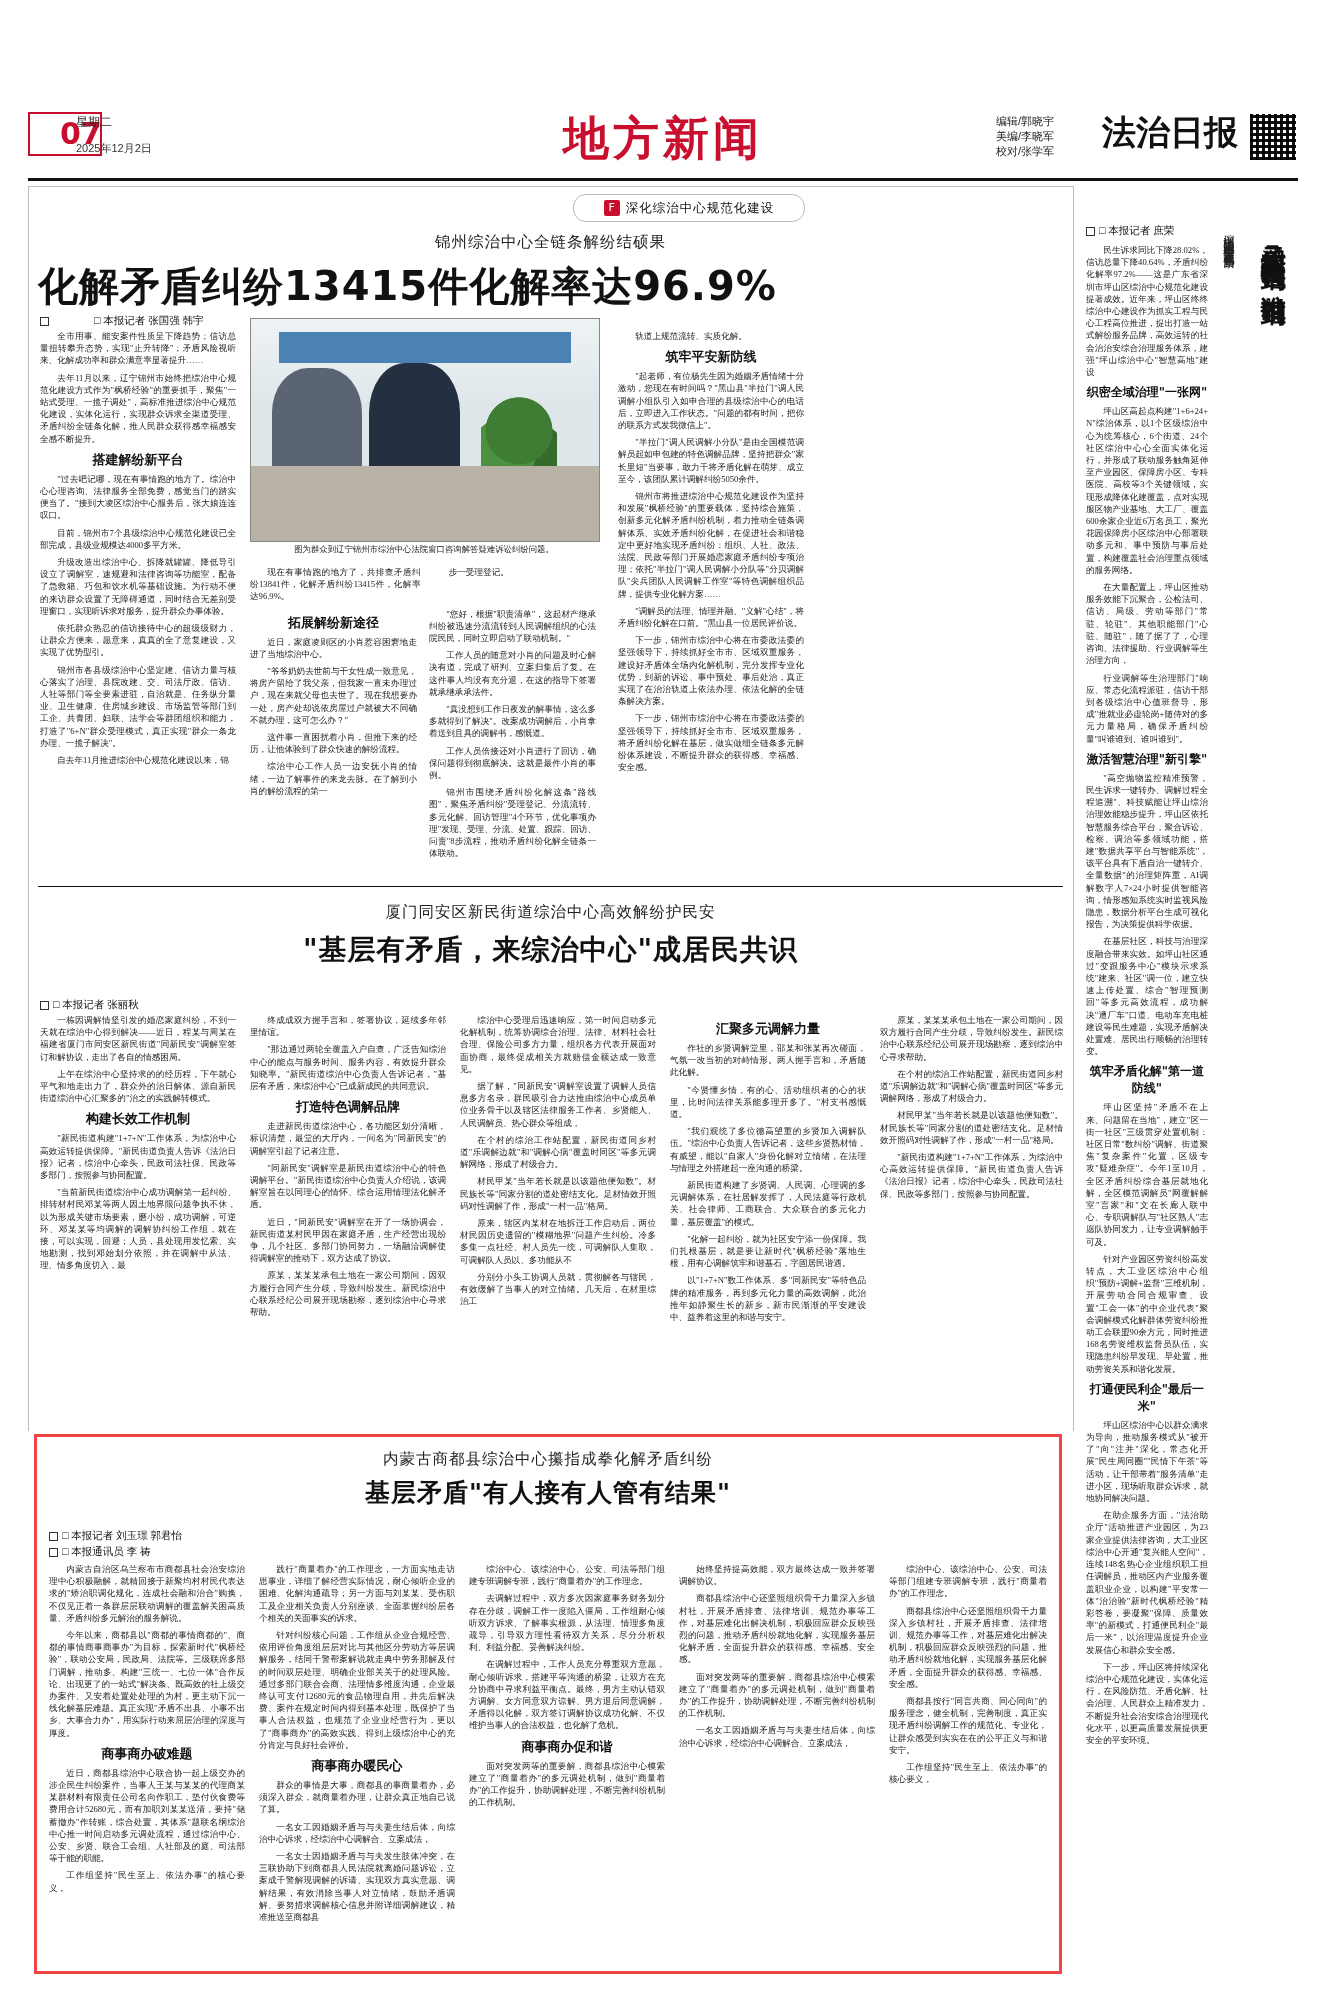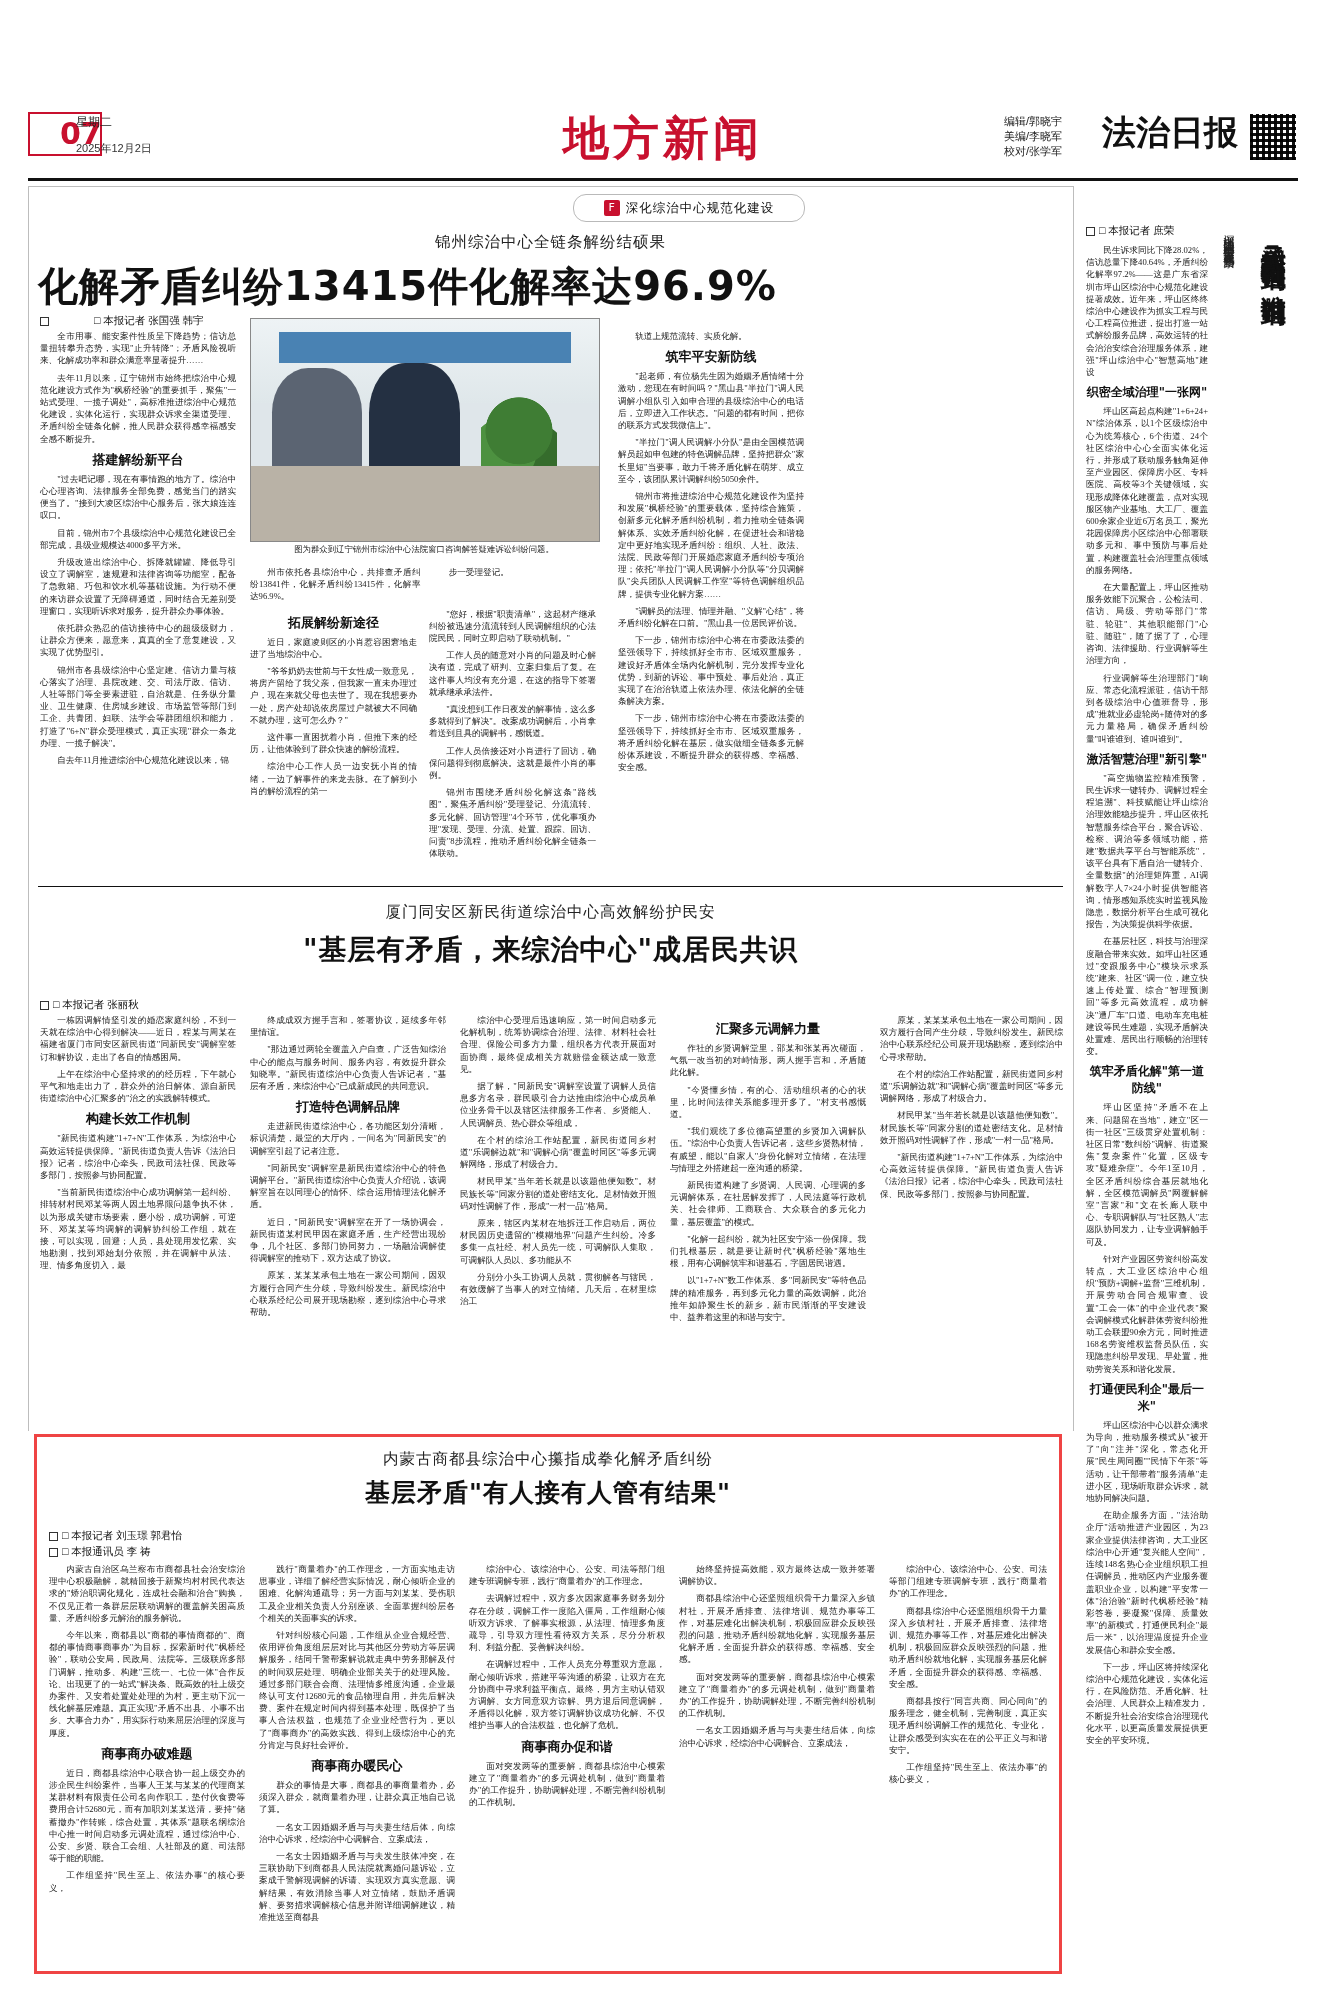--- a/index.html
+++ b/index.html
@@ -8,21 +8,21 @@
 
   
   .masthead{position:absolute;left:28px;top:112px;width:1270px;height:62px;}
   .pg-num-box{position:absolute;left:0;top:0;width:40px;height:40px;border:2px solid #c8102e;color:#c8102e;
     font-family:"DejaVu Sans",sans-serif;font-weight:bold;font-size:30px;line-height:40px;text-align:center;padding-left:30px;}
   .pg-date-wrap{position:absolute;left:48px;top:2px;font-family:"Liberation Sans",sans-serif;}
   .pg-weekday{font-size:12px;color:#222;}
   .pg-date{font-size:11px;color:#333;margin-top:10px;}
   .big-title{position:absolute;left:0;right:0;top:-4px;text-align:center;font-family:"DejaVu Sans",sans-serif;
     font-weight:bold;font-size:46px;letter-spacing:4px;color:#c8102e;}
-  .credits{position:absolute;right:236px;top:2px;font-size:11px;line-height:15px;color:#222;text-align:right;
+  .credits{position:absolute;right:244px;top:2px;font-size:11px;line-height:15px;color:#222;text-align:right;
     font-family:"Liberation Sans",sans-serif;}
   .paper-logo{position:absolute;right:60px;top:-2px;font-family:"DejaVu Serif",serif;font-weight:bold;
     font-size:34px;letter-spacing:0px;color:#111;margin-left:46px;}
   .qr{position:absolute;right:0;top:0;width:46px;height:46px;background:
       repeating-linear-gradient(0deg,#111 0 3px,#fff 3px 6px),
       repeating-linear-gradient(90deg,#111 0 3px,rgba(255,255,255,0) 3px 6px);
     background-blend-mode:multiply;border:2px solid #fff;}
   .rule-top{position:absolute;left:28px;top:178px;width:1270px;height:3px;background:#111;}
 
   
@@ -133,21 +133,21 @@
         <div class="banner"></div>
       <div class="person p1"></div>
         <div class="person p2"></div>
       <div class="plant"></div>
         <div class="pot"></div>
         <div class="desk"></div>
     </div>
     <div class="caption" style="position:absolute;left:222px;top:358px;width:348px;">图为群众到辽宁锦州市综治中心法院窗口咨询解答疑难诉讼纠纷问题。</div>
 
     <div class="col" style="left:222px;top:380px;width:348px;">
-      <p style="display:inline-block;width:49%;vertical-align:top;margin-right:2%;">州市依托各县综治中心，共排查矛盾纠纷13841件，化解矛盾纠纷13415件，化解率达96.9%。</p>
+      <p style="display:inline-block;width:49%;vertical-align:top;margin-right:2%;">现在有事情跑的地方了，共排查矛盾纠纷13841件，化解矛盾纠纷13415件，化解率达96.9%。</p>
       <p style="display:inline-block;width:47%;vertical-align:top;">步一受理登记。</p>
       <div style="display:flex;gap:12px;">
         <div style="width:48%;">
           <div class="sub-h">拓展解纷新途径</div>
           <p>近日，家庭凌则区的小肖惹容困窘地走进了当地综治中心。</p>
           <p>"爷爷奶奶去世前与干女性成一致意见，将房产留给了我父亲，但我家一直未办理过户，现在来就父母也去世了。现在我想要办一处，房产处却说依房屋过户就被大不同确不就办理，这可怎么办？"</p>
           <p>这件事一直困扰着小肖，但推下来的经历，让他体验到了群众快速的解纷流程。</p>
           <p>综治中心工作人员一边安抚小肖的情绪，一边了解事件的来龙去脉。在了解到小肖的解纷流程的第一</p>
         </div>
         <div style="width:48%;">

